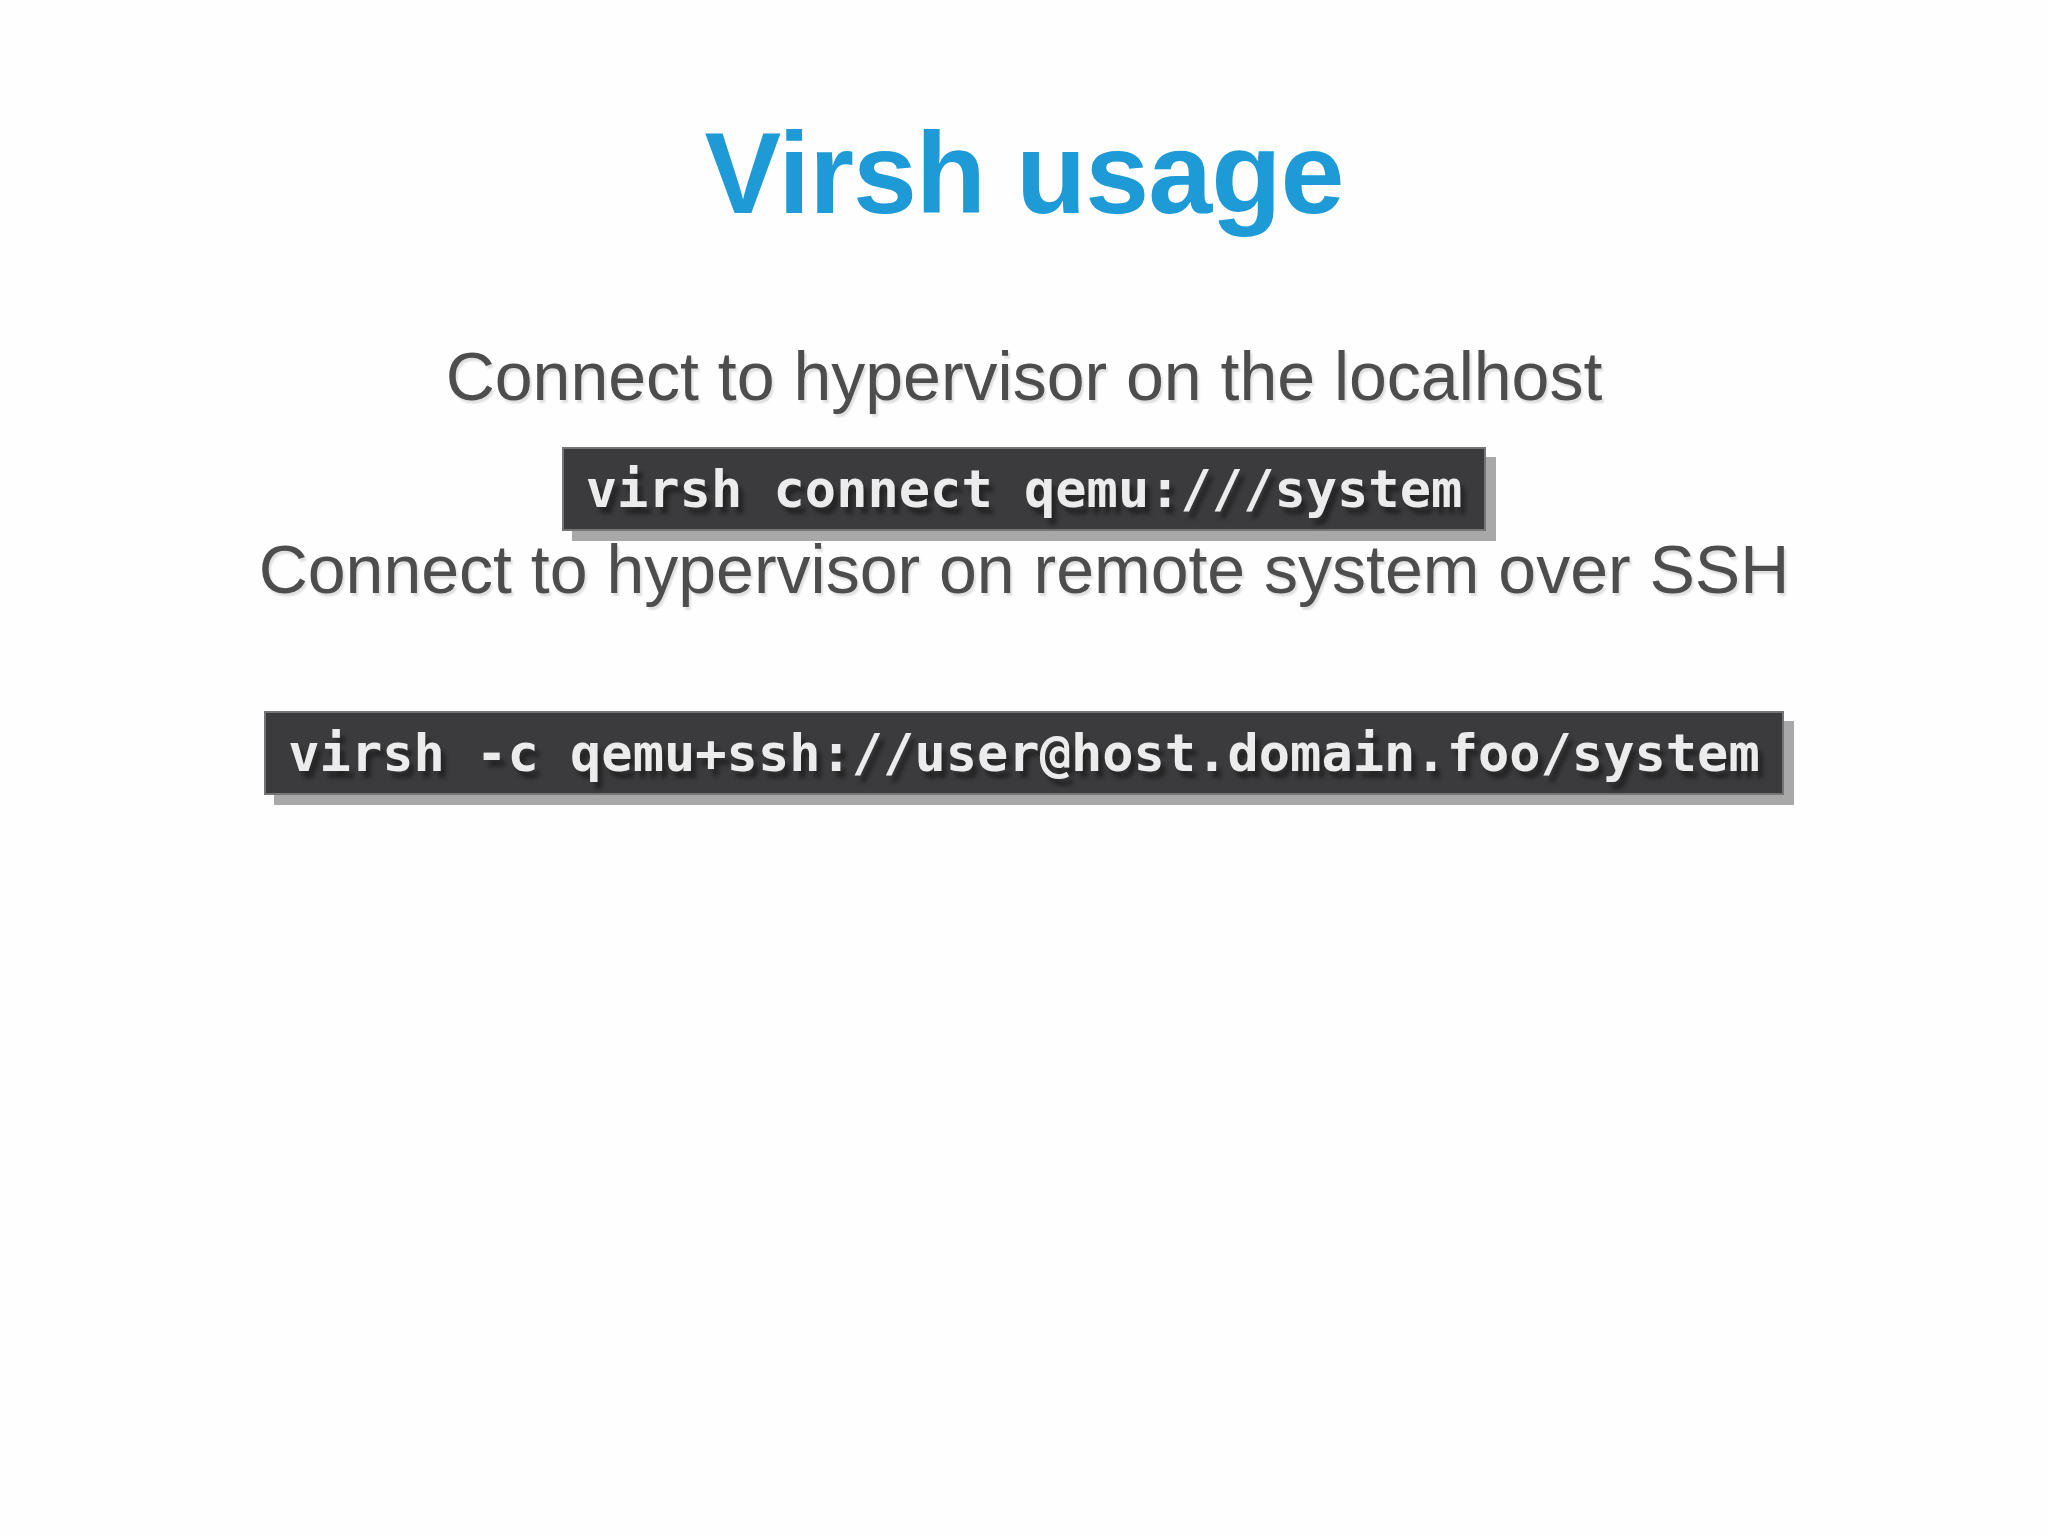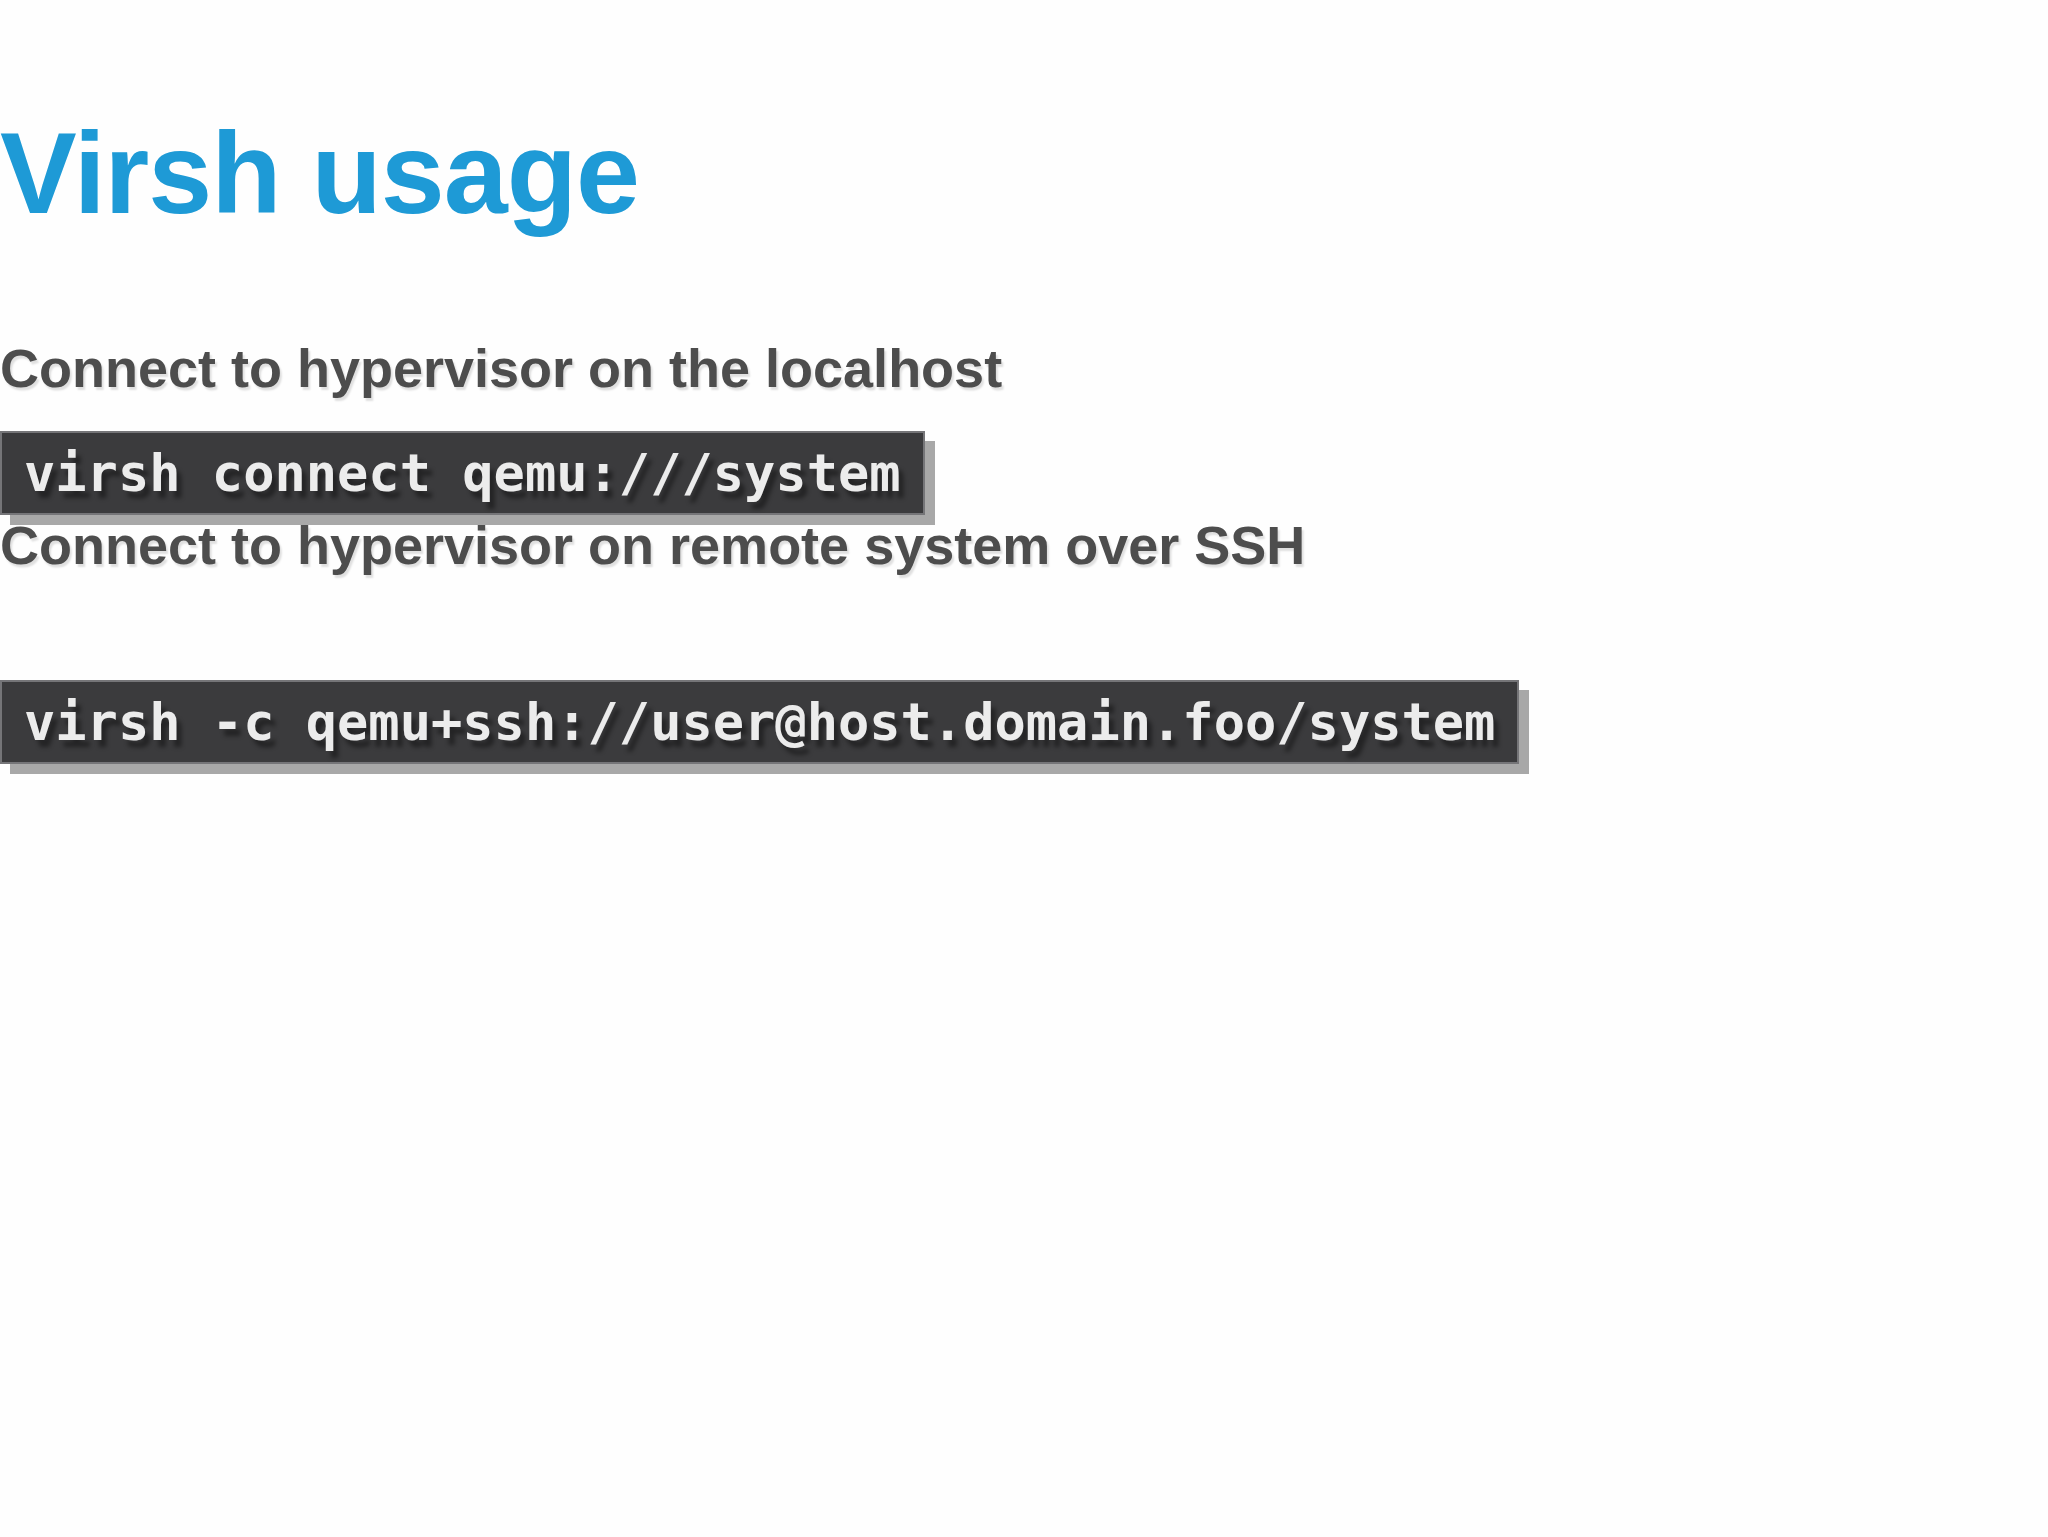--- a/index.html
+++ b/index.html
@@ -15,34 +15,35 @@
   *{ box-sizing:border-box; }
   html,body{ margin:0; padding:0; }
   body{
     width:2048px; height:1537px;
     background:var(--page-bg);
     font-family:"Liberation Sans", sans-serif;
     overflow:hidden;
   }
   .slide{
     width:100%; height:100%;
+    text-align:center;
   }
   .title{
     margin:0;
     padding-top:104px;
     font-weight:bold;
     font-size:115px;
     line-height:1.2;
     color:var(--title-blue);
     letter-spacing:-1px;
   }
   .heading{
     margin:0;
-    font-weight:bold;
-    font-size:54px;
+    font-weight:normal;
+    font-size:68px;
     line-height:1.12;
     color:var(--heading-gray);
     text-shadow:2px 3px 2px rgba(0,0,0,0.12);
   }
   .heading-local{ margin-top:96px; }
   .heading-remote{ }
   .codewrap{ line-height:0; }
   .codewrap-local{ margin-top:33px; }
   .codewrap-alt{ margin-top:62px; }
   .codewrap-remote{ margin-top:104px; }

